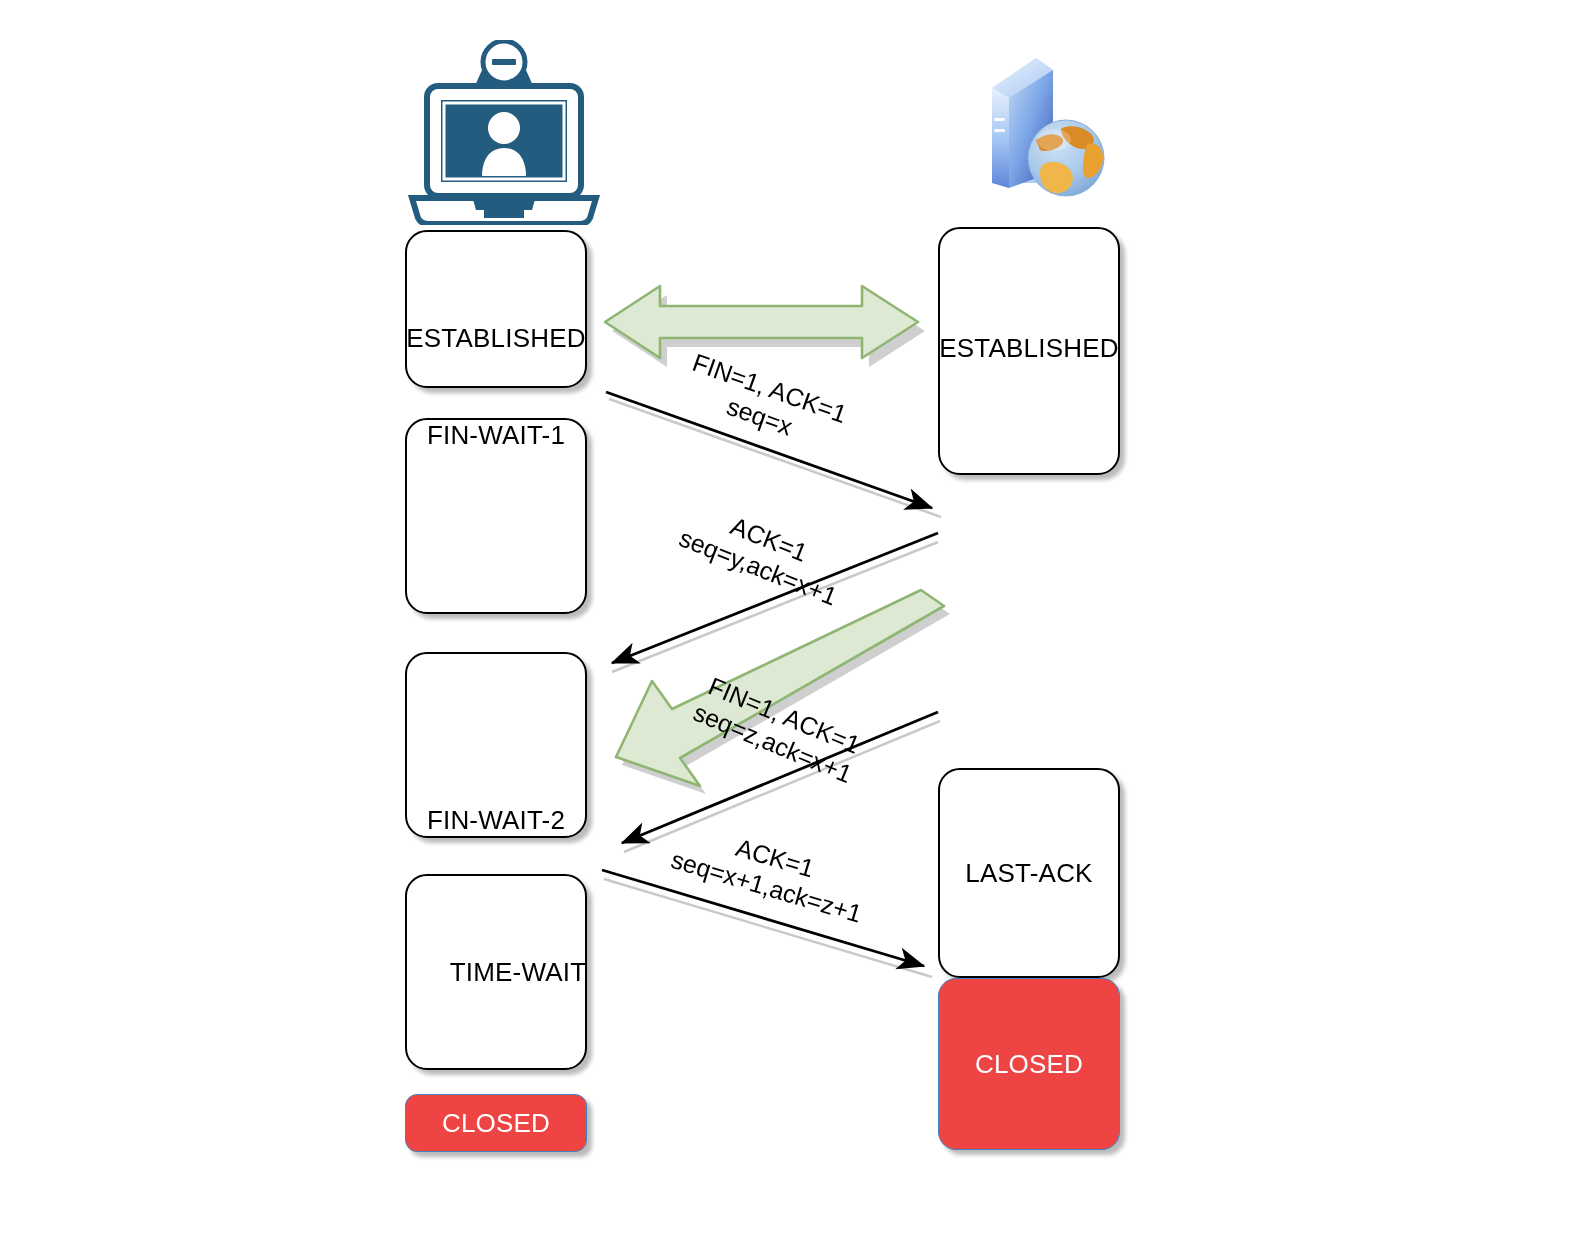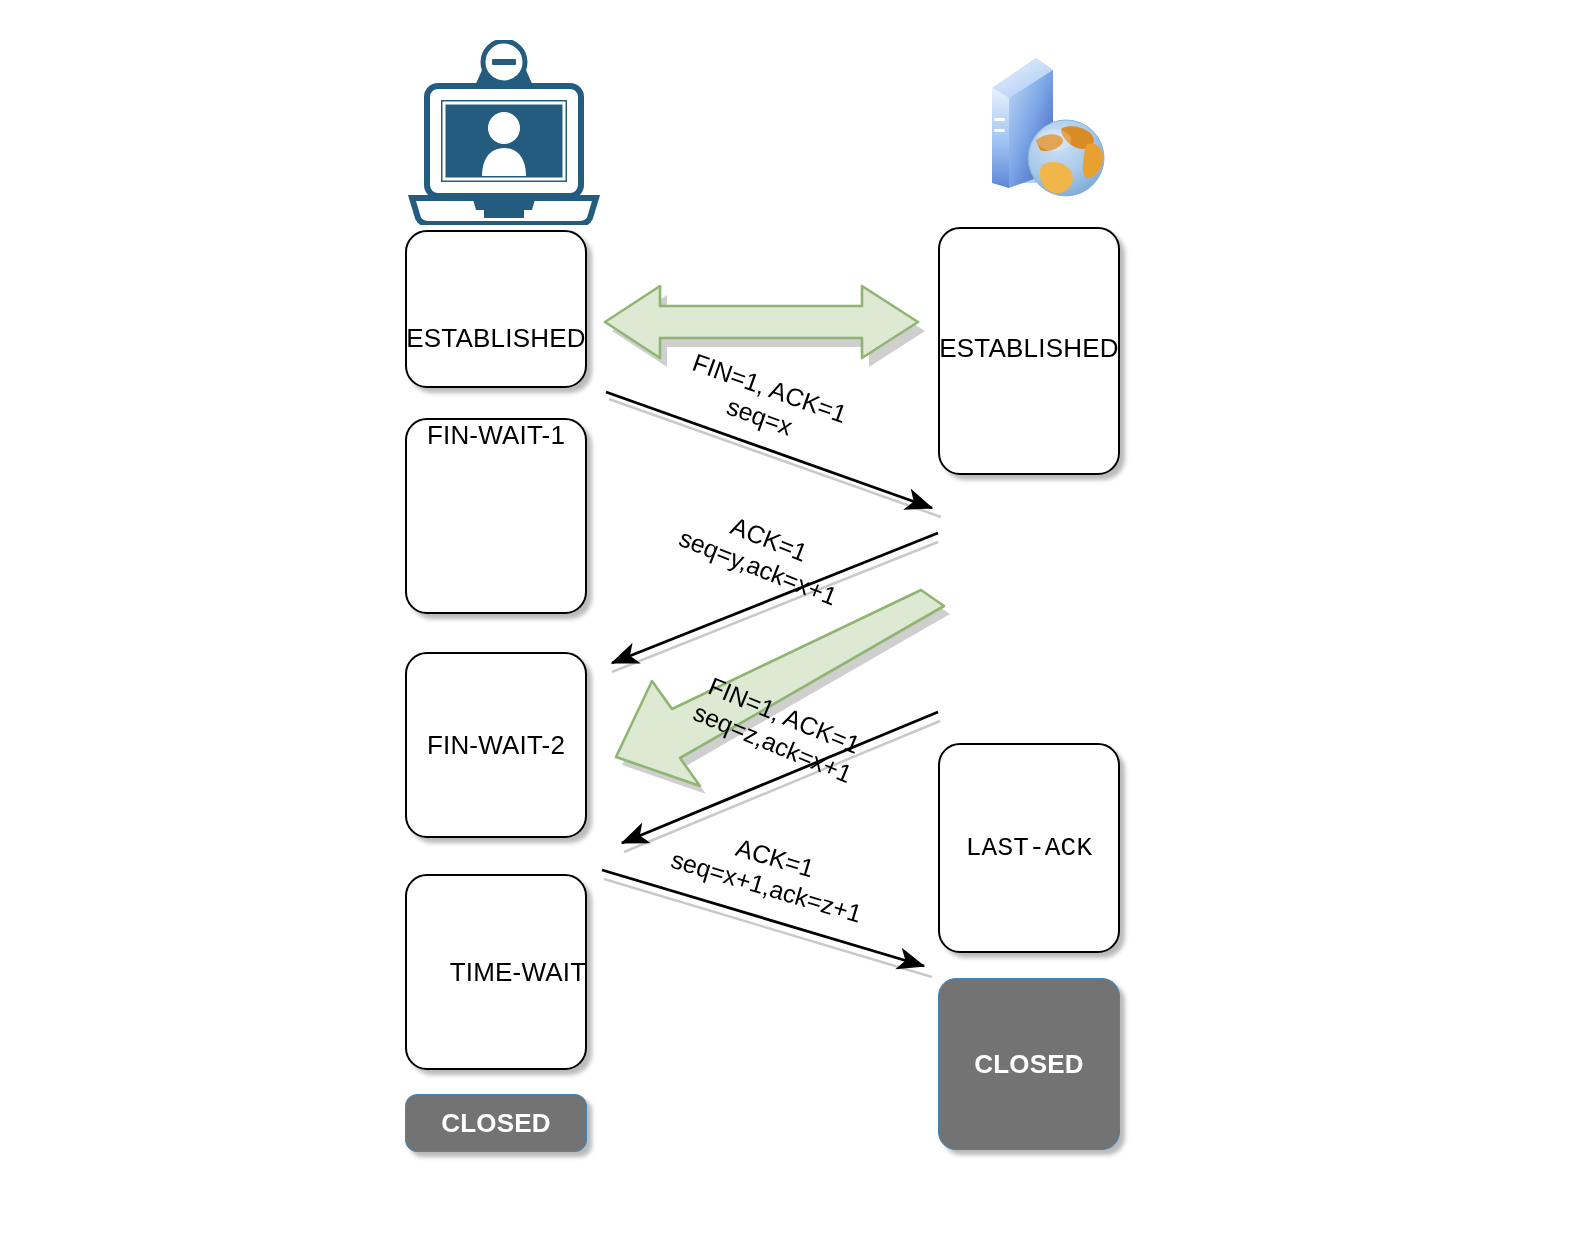--- a/index.html
+++ b/index.html
@@ -31,23 +31,22 @@
     justify-content: center;
   }
   .state-box .state-label {
     font-size: 26px;
     color: #000000;
     letter-spacing: 0.2px;
     white-space: nowrap;
   }
 
   .state-box.closed-box {
-    background: #737373;
+    background: #ef4444;
     border: 1.5px solid #3C87C0;
-    font-weight: bold;
   }
   .state-box.closed-box .state-label {
     color: #ffffff;
   }
   .va-center { align-items: center; }
   .va-upper  { align-items: flex-start; }
 
   
   .endpoint-icon {
     position: absolute;
@@ -188,38 +187,38 @@
   </svg>
 
   <div class="state-box va-center" style="left:405px; top:230px; width:182px; height:158px; padding-top:58px;">
     <span class="state-label">ESTABLISHED</span>
   </div>
 
   <div class="state-box va-upper" style="left:405px; top:418px; width:182px; height:196px; ">
     <span class="state-label">FIN-WAIT-1</span>
   </div>
 
-  <div class="state-box va-center" style="left:405px; top:652px; width:182px; height:186px;">
+  <div class="state-box va-center" style="left:405px; top:652px; width:182px; height:186px;align-items:flex-end;">
     <span class="state-label">FIN-WAIT-2</span>
   </div>
 
   <div class="state-box va-center" style="left:405px; top:874px; width:182px; height:196px;padding-left:44px;">
     <span class="state-label">TIME-WAIT</span>
   </div>
 
   <div class="state-box closed-box va-center" style="left:405px; top:1094px; width:182px; height:58px; border-radius:12px;">
     <span class="state-label">CLOSED</span>
   </div>
 
   <div class="state-box va-upper" style="left:938px; top:227px; width:182px; height:248px; padding-top:104px;">
     <span class="state-label">ESTABLISHED</span>
   </div>
 
 
-  <div class="state-box va-center" style="left:938px; top:743px; width:182px; height:210px;font-family:Liberation Mono, monospace;">
+  <div class="state-box va-center" style="left:938px; top:768px; width:182px; height:210px;">
     <span class="state-label">LAST-ACK</span>
   </div>
 
   <div class="state-box closed-box va-center" style="left:938px; top:978px; width:182px; height:172px; border-radius:18px;">
     <span class="state-label">CLOSED</span>
   </div>
 
   <div class="msg-label" style="left:684px; top:373px; transform:rotate(19.5deg);">
     <span class="l1">FIN=1, ACK=1</span>
     <span class="l2">seq=x</span>

